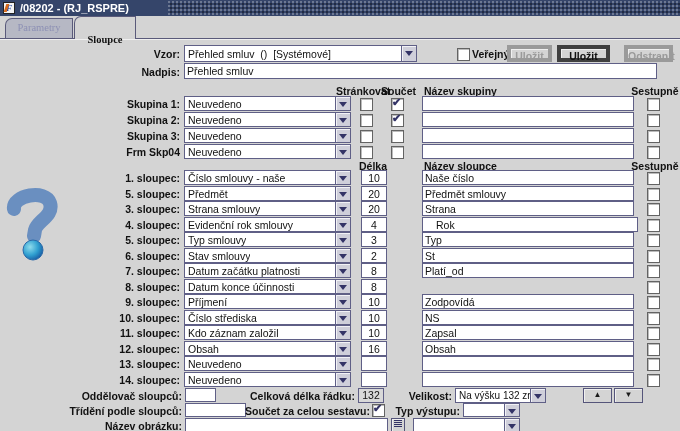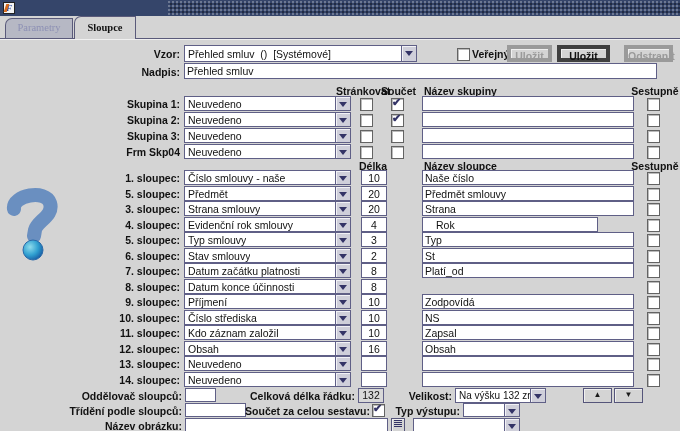--- a/index.html
+++ b/index.html
@@ -13,21 +13,21 @@
     background-size:4px 4px;}
   #titleicon{position:absolute;left:3px;top:2px;width:12px;height:12px;background:#f3f3f3;
     border:1px solid #222;box-sizing:border-box;font:italic bold 9px "Liberation Serif",serif;
     color:#1c3fa0;text-align:center;line-height:10px;}
   #titleicon::before{content:"";position:absolute;left:1px;top:1px;width:3px;height:8px;background:#d86a1a;transform:skewX(-18deg);}
   #titletext{position:absolute;left:20px;top:2px;font-weight:bold;font-size:11px;color:#fff;white-space:pre;}
   
   .tab{position:absolute;box-sizing:border-box;text-align:center;border:1px solid #5a5a7a;
        border-bottom:none;border-radius:7px 0 0 0;font-family:Liberation Serif, serif;}
   #tab-parametry{left:5px;top:18px;width:68px;height:20px;background:#b6b8c4;color:#8d90b4;padding-top:3px;}
-  #tab-sloupce{left:74px;top:16px;width:62px;height:23px;background:#d4d4d4;font-weight:bold;z-index:3;padding-top:5px;}
+  #tab-sloupce{left:74px;top:16px;width:62px;height:23px;background:#d4d4d4;font-weight:bold;z-index:3;padding-top:17px;}
   #tabline{position:absolute;left:0;top:38px;width:680px;height:1px;background:#5a5a7a;z-index:1;}
   #tabline2{position:absolute;left:0;top:39px;width:680px;height:1px;background:#f0f0f0;z-index:1;}
   
   .lbl{position:absolute;font-weight:bold;white-space:nowrap;}
   .rlbl{position:absolute;left:0;width:180px;text-align:right;font-weight:bold;top:2px;white-space:nowrap;}
   .combo{position:absolute;height:15px;background:#fff;border:1px solid #5f5f86;box-sizing:border-box;}
   .combo .ctext{position:absolute;left:3px;top:1px;white-space:pre;overflow:hidden;max-width:calc(100% - 16px);}
   .cbtn{position:absolute;right:0;top:0;bottom:0;width:14px;background:#cfcfda;border-left:1px solid #5f5f86;
         box-shadow:inset 1px 1px 0 #f2f2f6;}
   .cbtn::after{content:"";position:absolute;left:3px;top:5px;border:4px solid transparent;border-top:5px solid #333366;}
@@ -49,20 +49,21 @@
   #qmark{position:absolute;left:6px;top:188px;width:54px;height:74px;}
 </style>
 </head>
 <body>
 
 <div id="app">
 
   <div id="titlebar">
     <div id="titletex"></div>
     <div id="titleicon">F</div>
+    <span id="titletext">/08202 - (RJ_RSPRE)</span>
   </div>
 
   <div class="tab" id="tab-parametry">Parametry</div>
   <div class="tab" id="tab-sloupce">Sloupce</div>
   <div id="tabline"></div>
   <div id="tabline2"></div>
 
   <span class="rlbl" style="top:48px">Vzor:</span>
   <div class="combo" style="left:184px;top:45px;width:233px;height:17px">
     <span class="ctext" style="top:2px">Přehled smluv  ()  [Systémové]</span>
@@ -162,21 +163,21 @@
         <input class="tf" style="left: 422px; top: 0px; width: 212px;" value="Strana">
         <span class="cb" style="left:647px"></span>
       </div>
       <div class="arow" style="top:217px">
         <span class="rlbl">4. sloupec:</span>
         <div class="combo" style="left:184px;top:0;width:167px">
           <span class="ctext">Evidenční rok smlouvy</span>
           <span class="cbtn"></span>
         </div>
         <input class="tf" style="left: 361px; top: 0px; width: 26px; text-align: center;" value="4">
-        <input class="tf" style="left: 422px; top: 0px; width: 176px; padding-left: 13px;" value="Rok">
+        <input class="tf" style="left: 422px; top: 0px; width: 216px; padding-left: 13px;" value="Rok">
         <span class="cb" style="left:647px"></span>
       </div>
       <div class="arow" style="top:232px">
         <span class="rlbl">5. sloupec:</span>
         <div class="combo" style="left:184px;top:0;width:167px">
           <span class="ctext">Typ smlouvy</span>
           <span class="cbtn"></span>
         </div>
         <input class="tf" style="left: 361px; top: 0px; width: 26px; text-align: center;" value="3">
         <input class="tf" style="left: 422px; top: 0px; width: 212px;" value="Typ">

